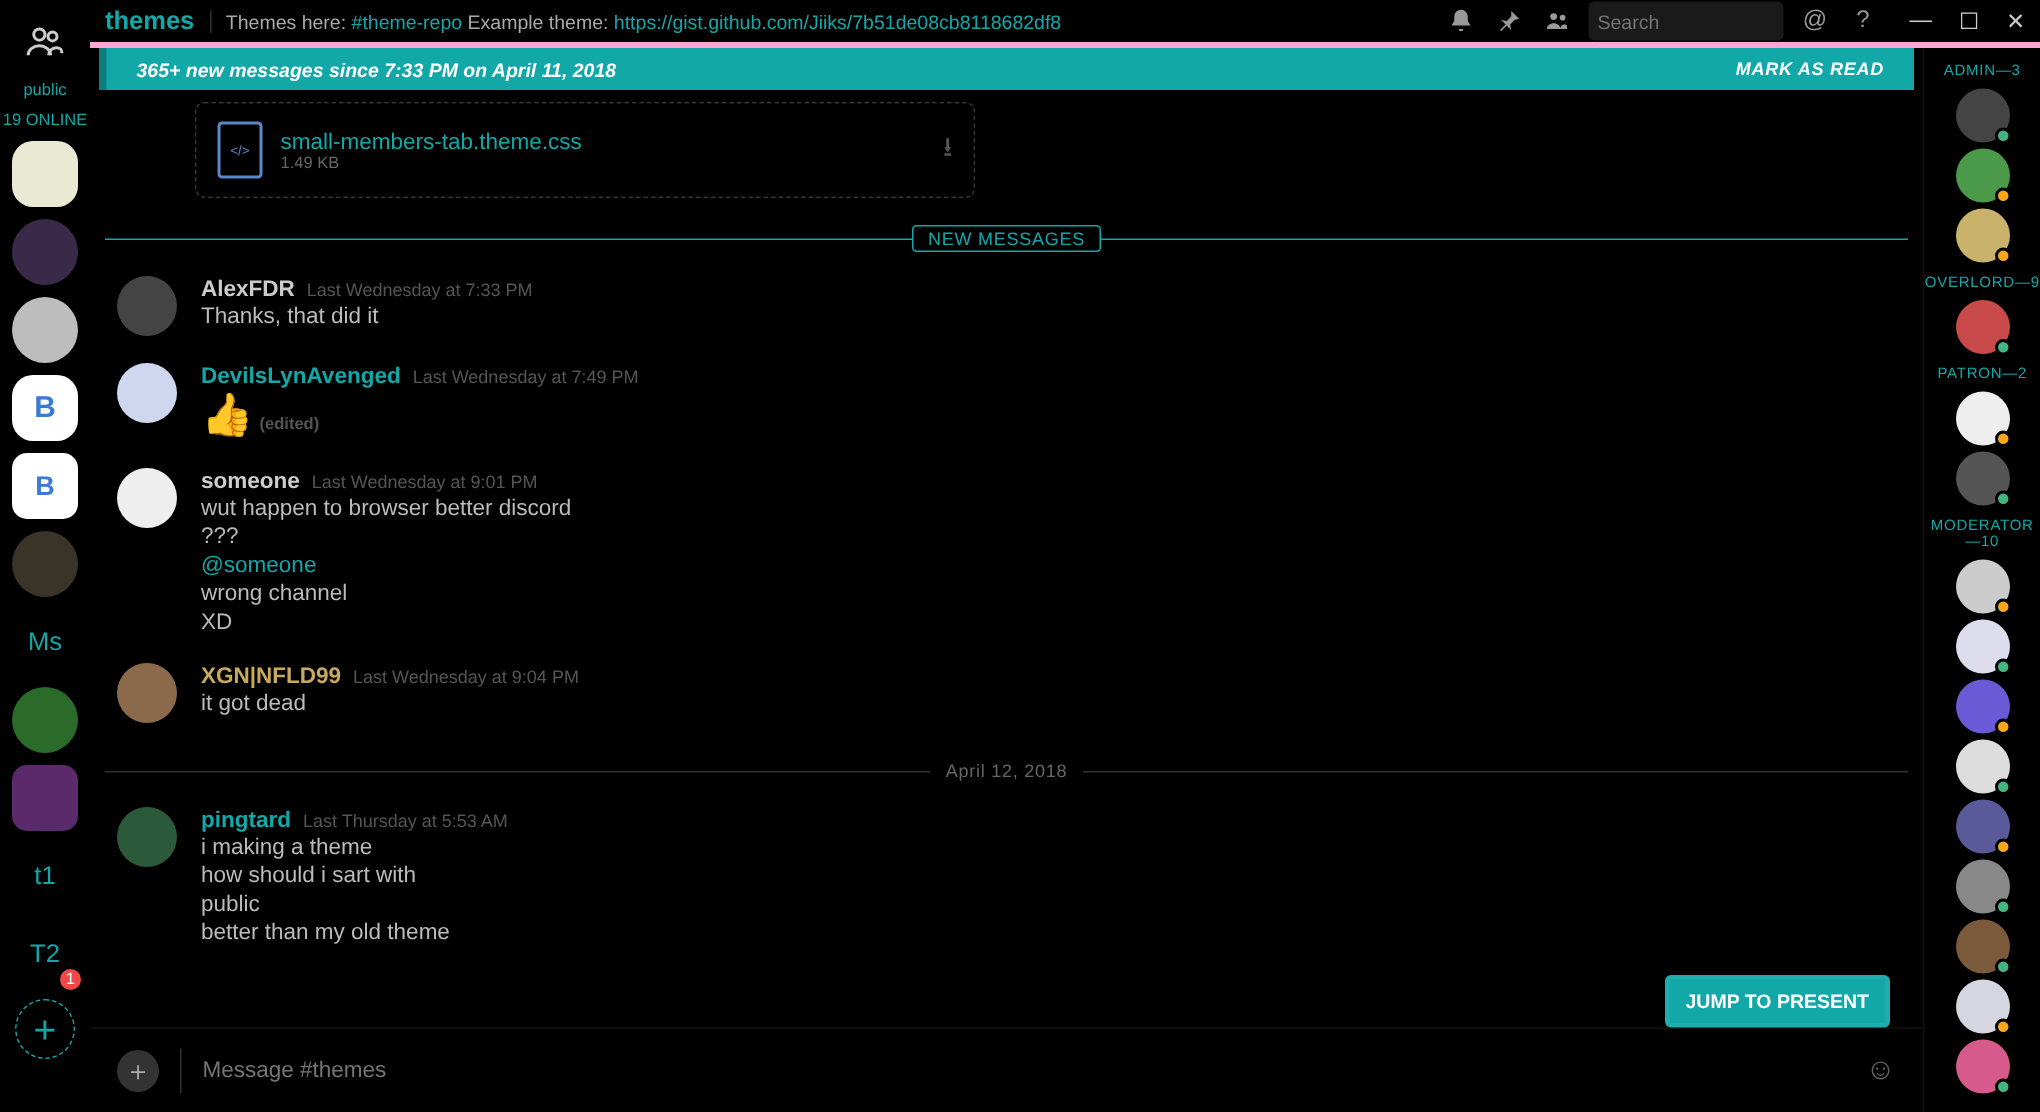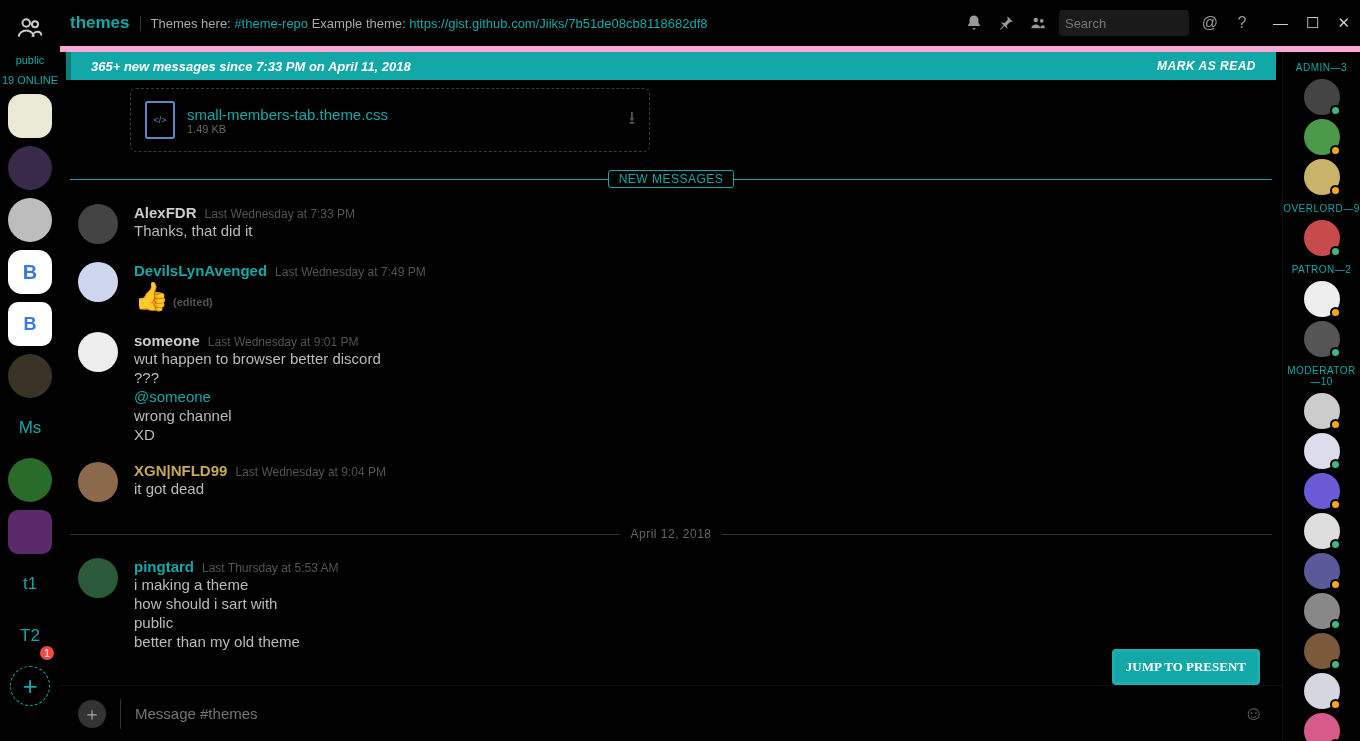--- a/index.html
+++ b/index.html
@@ -12,21 +12,21 @@
 .serv { width:44px; height:44px; border-radius:22px; background:#333; position:relative; }
 .serv.rounded { border-radius:14px; background:#fff; }
 .serv.txt { background:transparent; color:#13a8a8; font-size:17px; display:flex; align-items:center; justify-content:center; }
 .serv .badge { position:absolute; right:-2px; bottom:-2px; background:#f04747; color:#fff; font-size:11px; border-radius:8px; padding:0 4px; line-height:14px; min-width:14px; text-align:center; }
 .add-server { width:40px; height:40px; border:1px dashed #13a8a8; border-radius:20px; color:#13a8a8; font-size:26px; display:flex; align-items:center; justify-content:center; cursor:pointer; }
 
 
 .app { flex:1; display:flex; flex-direction:column; }
 
 
-.titlebar { height:52px; background:#000; display:flex; align-items:center; padding:0 10px; gap:10px; border-bottom:6px solid #f9a8d4; }
+.titlebar { height:32px; background:#000; display:flex; align-items:center; padding:0 10px; gap:10px; border-bottom:4px solid #f9a8d4; }
 .channel-name { color:#13a8a8; font-weight:700; font-size:17px; }
 .topic { font-size:13px; color:#aaa; border-left:1px solid #333; padding-left:10px; }
 .topic a { color:#13a8a8; text-decoration:none; }
 .tb-spacer { flex:1; }
 .tb-icon { width:22px; height:22px; display:flex; align-items:center; justify-content:center; color:#999; cursor:pointer; }
 .search { background:#1a1a1a; height:26px; width:130px; border-radius:4px; display:flex; align-items:center; padding:0 6px; }
 .search input { flex:1; background:transparent; border:none; outline:none; color:#f9a8d4; font-size:13px; }
 .win-controls { display:flex; gap:18px; margin-left:10px; }
 .win-controls span { color:#ccc; font-size:15px; cursor:pointer; }
 
@@ -59,21 +59,21 @@
 .msg .av { width:40px; height:40px; border-radius:20px; background:#444; margin:0 16px 0 4px; flex-shrink:0; }
 .msg .body { flex:1; }
 .msg .hdr { display:flex; align-items:baseline; gap:8px; }
 .msg .name { font-weight:700; font-size:15px; }
 .msg .ts { color:#555; font-size:12px; }
 .msg .line { color:#bbb; font-size:15px; padding:1px 0; }
 .msg .mention { color:#13a8a8; }
 .msg .edited { color:#555; font-size:11px;font-weight:bold; }
 .emoji { display:inline-flex; font-size:28px; }
 
-.jump { position:absolute; right:22px; bottom:56px; background:#13a8a8; color:#fff; font-weight:700; font-size:13px; padding:10px 14px; border-radius:4px; box-shadow:0 0 0 3px rgba(255,255,255,0.06) inset; cursor:pointer;font-family:Liberation Serif, serif; }
+.jump { position:absolute; right:22px; bottom:56px; background:#13a8a8; color:#fff; font-weight:700; font-size:13px; padding:10px 14px; border-radius:4px; box-shadow:0 0 0 3px rgba(255,255,255,0.06) inset; cursor:pointer; }
 
 
 .inputbar { height:56px; display:flex; align-items:center; padding:0 18px; gap:14px; border-top:1px solid #111; }
 .plus { width:28px; height:28px; border-radius:14px; background:#333; color:#aaa; display:flex; align-items:center; justify-content:center; font-size:18px; cursor:pointer; }
 .inputbar input { flex:1; background:transparent; border:none; outline:none; color:#888; font-size:15px; border-left:1px solid #333; padding-left:14px; height:30px; }
 .smiley { color:#666; font-size:20px; cursor:pointer; }
 
 
 .members { width:78px; background:#000; border-left:1px solid #111; padding:6px 0; overflow-y:auto; }
 .role-label { color:#13a8a8; font-size:10px; letter-spacing:0.5px; text-align:center; padding:4px 0 2px; }

